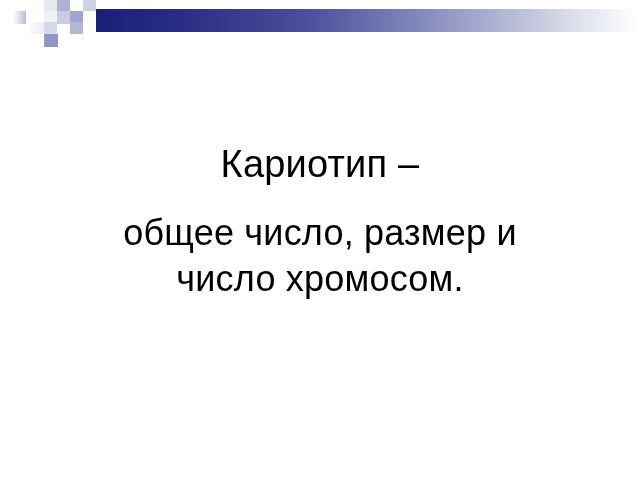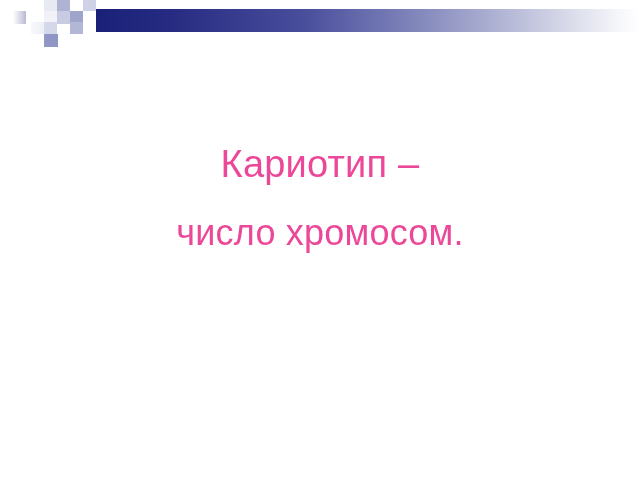--- a/index.html
+++ b/index.html
@@ -73,21 +73,21 @@
   
   .content {
     position: absolute;
     left: 48px;
     top: 140px;
     width: 544px;
     text-align: center;
     color: #7a2fa5;
   }
   .line {
-    color: #ec4899;
+    color: #000000;
     font-weight: normal;
     letter-spacing: 0.2px;
     white-space: nowrap;
   }
   .line-1 {
     font-size: 38px;
     line-height: 48px;
     margin: 0 0 22px 0;
   }
   .line-2 {
@@ -119,16 +119,17 @@
     <div class="deco-sq sq-pale-d"></div>
     <div class="deco-sq sq-mid-d"></div>
     <div class="deco-sq sq-mid-e"></div>
     <div class="deco-sq sq-mid-low"></div>
 
     <div class="deco-fade"></div>
   </div>
 
   <div class="content">
     <div class="line line-1">Кариотип –</div>
+    <div class="line line-2">общее число, размер и</div>
     <div class="line line-3">число хромосом.</div>
   </div>
 
 </div>
 
 </body></html>

